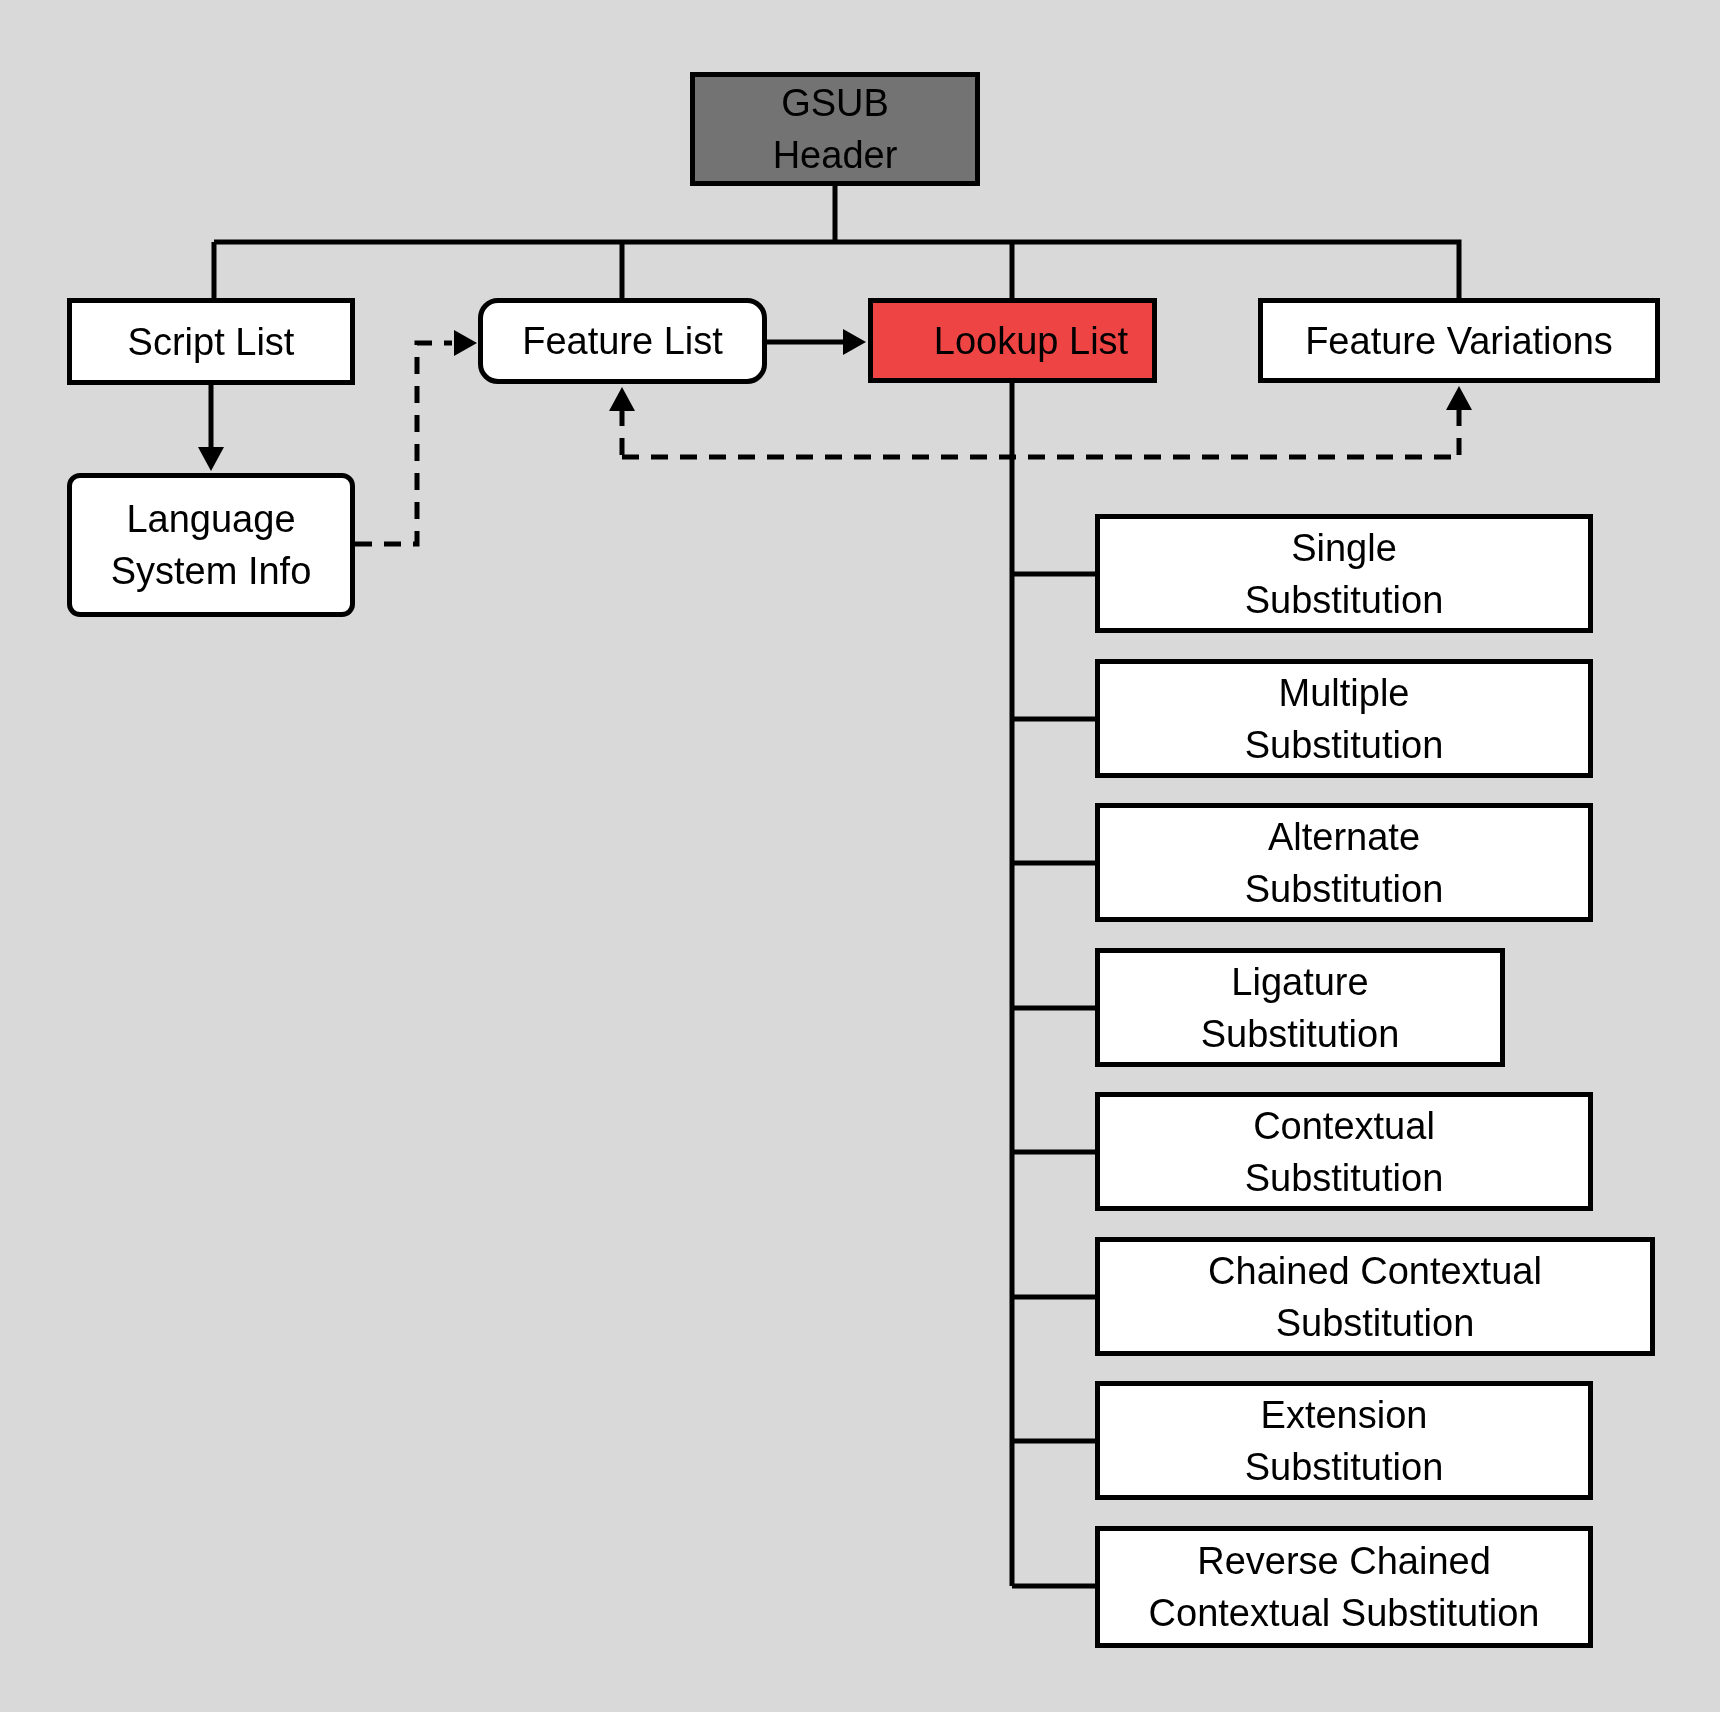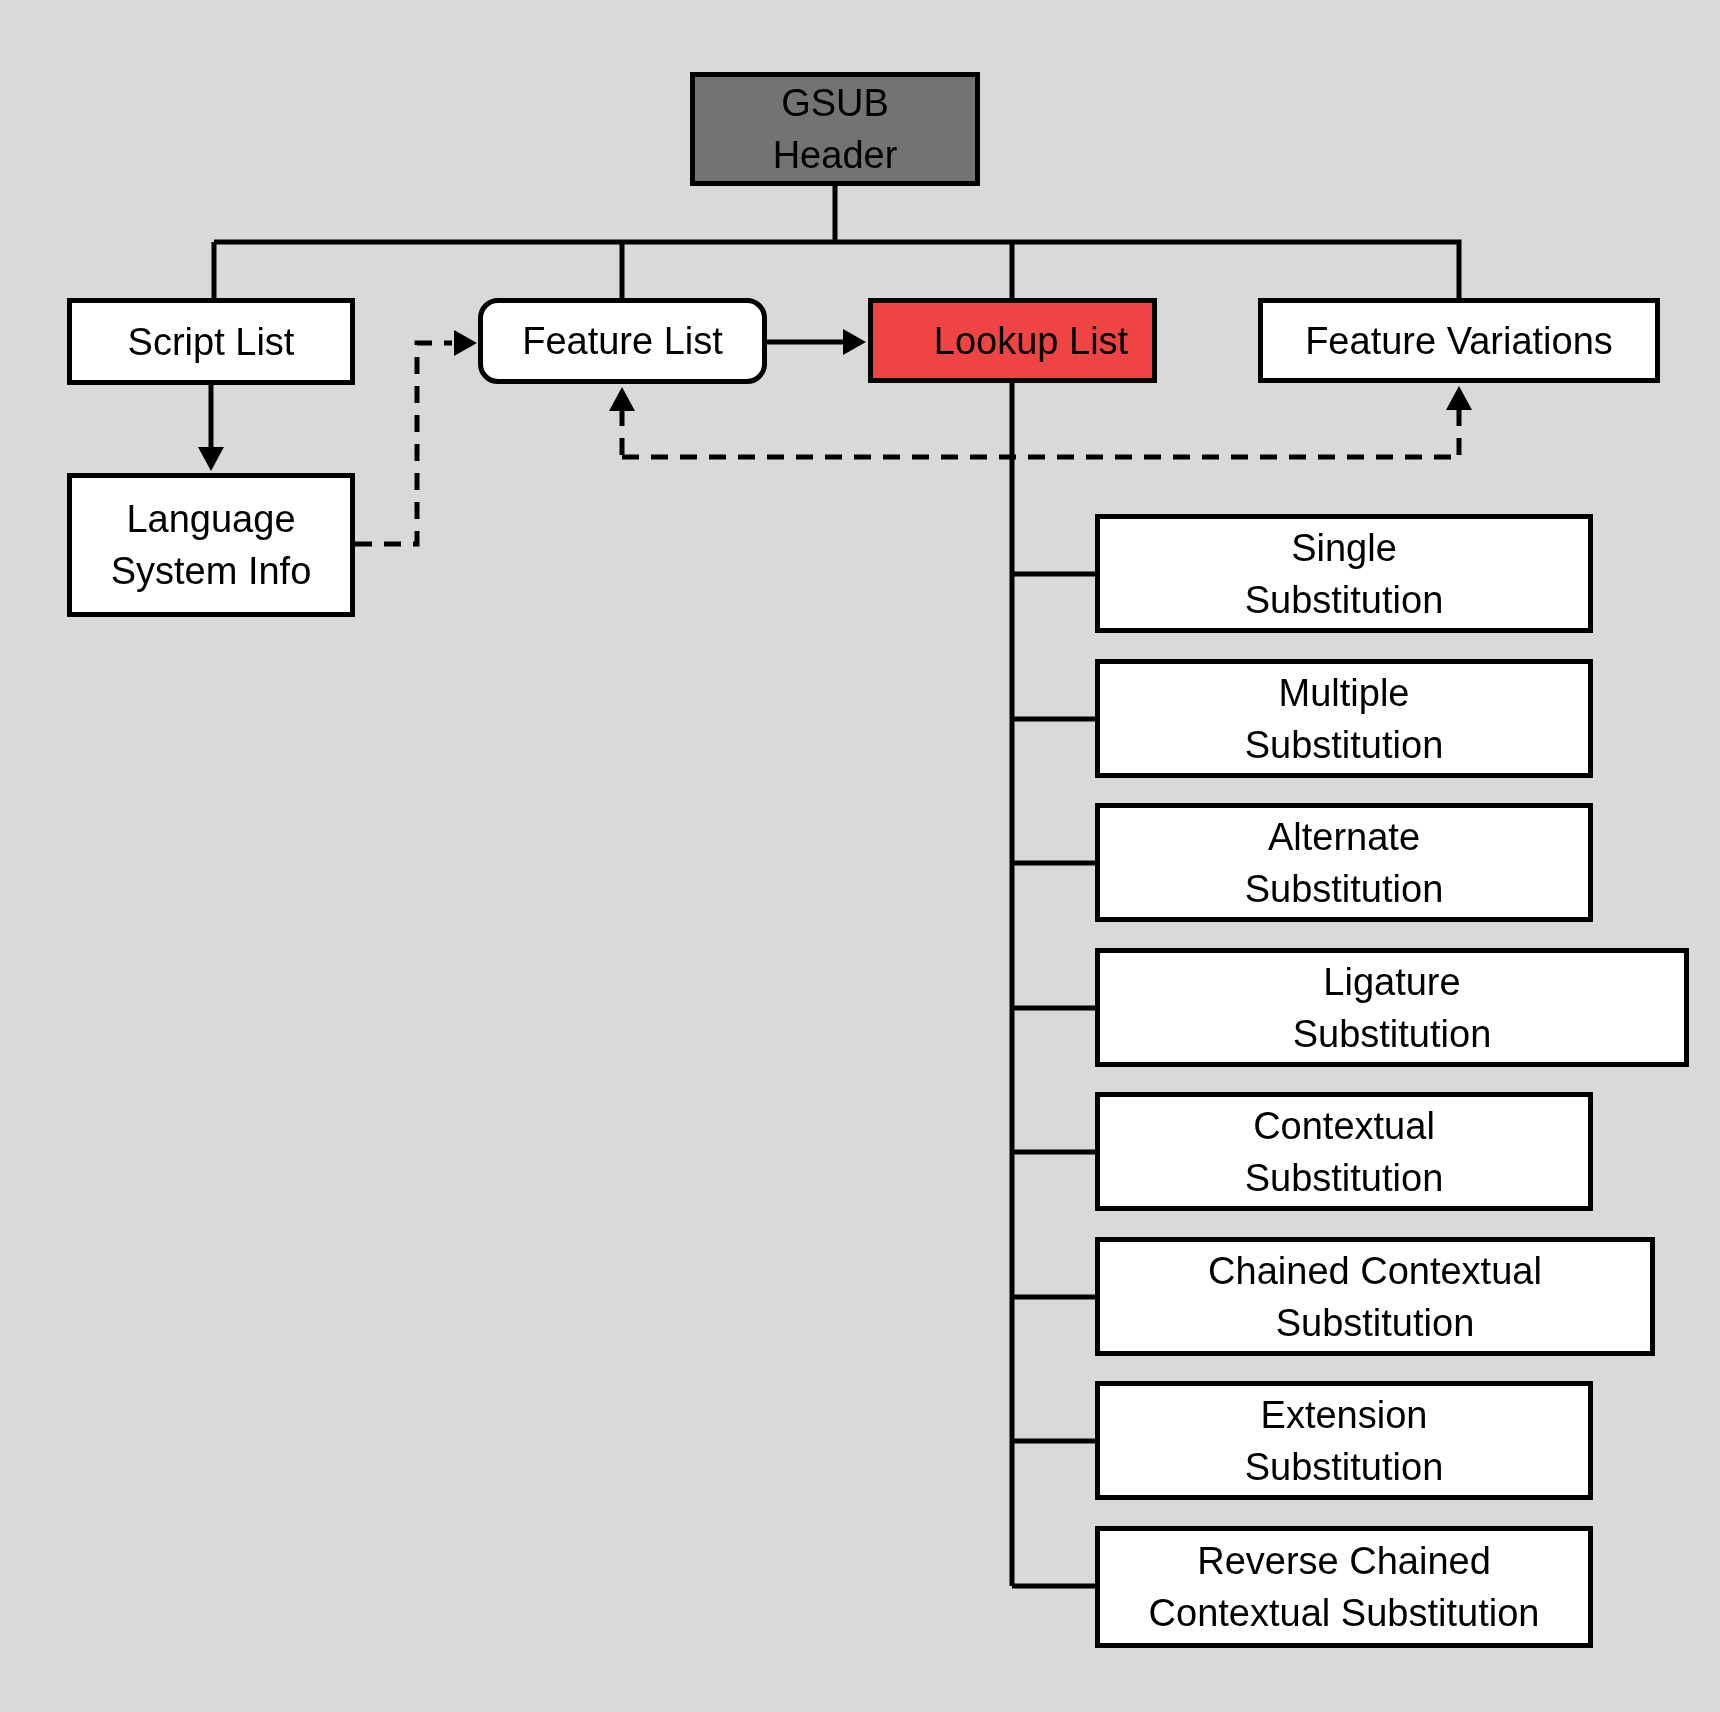--- a/index.html
+++ b/index.html
@@ -106,41 +106,41 @@
   </div>
 
   <div class="node" style="left: 868px; top: 298px; width: 289px; height: 85px; background: #ef4444; border-color: rgb(0, 0, 0); padding-left: 37px;">
     <span class="label">Lookup List</span>
   </div>
 
   <div class="node" style="left: 1258px; top: 298px; width: 402px; height: 85px; background: rgb(255, 255, 255); border-color: rgb(0, 0, 0);">
     <span class="label">Feature Variations</span>
   </div>
 
-  <div class="node" style="left: 67px; top: 473px; width: 288px; height: 144px; background: rgb(255, 255, 255); border-color: rgb(0, 0, 0);">
+  <div class="node" style="left: 67px; top: 473px; width: 288px; height: 144px; background: rgb(255, 255, 255); border-color: rgb(0, 0, 0); border-radius: 13px;">
     <span class="label">Language
 System Info</span>
   </div>
 
   <div class="node" style="left: 1095px; top: 514px; width: 498px; height: 119px; background: rgb(255, 255, 255); border-color: rgb(0, 0, 0);">
     <span class="label">Single
 Substitution</span>
   </div>
 
   <div class="node" style="left: 1095px; top: 659px; width: 498px; height: 119px; background: rgb(255, 255, 255); border-color: rgb(0, 0, 0);">
     <span class="label">Multiple
 Substitution</span>
   </div>
 
   <div class="node" style="left: 1095px; top: 803px; width: 498px; height: 119px; background: rgb(255, 255, 255); border-color: rgb(0, 0, 0);">
     <span class="label">Alternate
 Substitution</span>
   </div>
 
-  <div class="node" style="left: 1095px; top: 948px; width: 594px; height: 119px; background: rgb(255, 255, 255); border-color: rgb(0, 0, 0);">
+  <div class="node" style="left: 1095px; top: 948px; width: 410px; height: 119px; background: rgb(255, 255, 255); border-color: rgb(0, 0, 0);">
     <span class="label">Ligature
 Substitution</span>
   </div>
 
   <div class="node" style="left: 1095px; top: 1092px; width: 498px; height: 119px; background: rgb(255, 255, 255); border-color: rgb(0, 0, 0);">
     <span class="label">Contextual
 Substitution</span>
   </div>
 
   <div class="node" style="left: 1095px; top: 1237px; width: 560px; height: 119px; background: rgb(255, 255, 255); border-color: rgb(0, 0, 0);">

